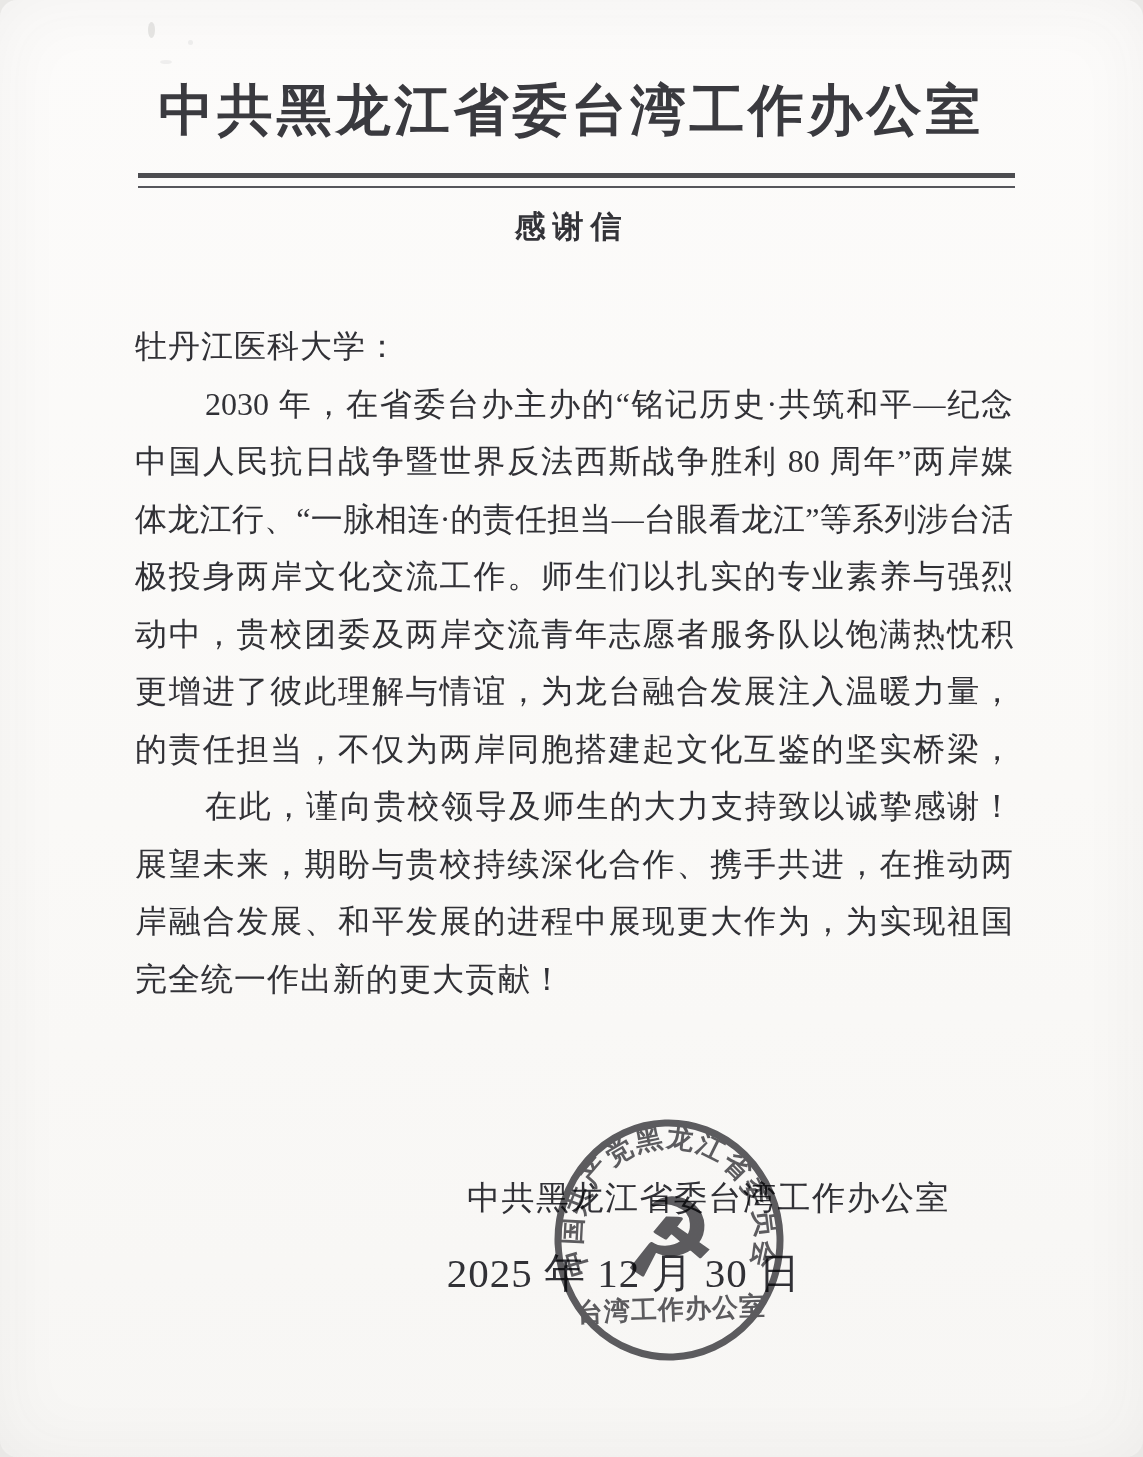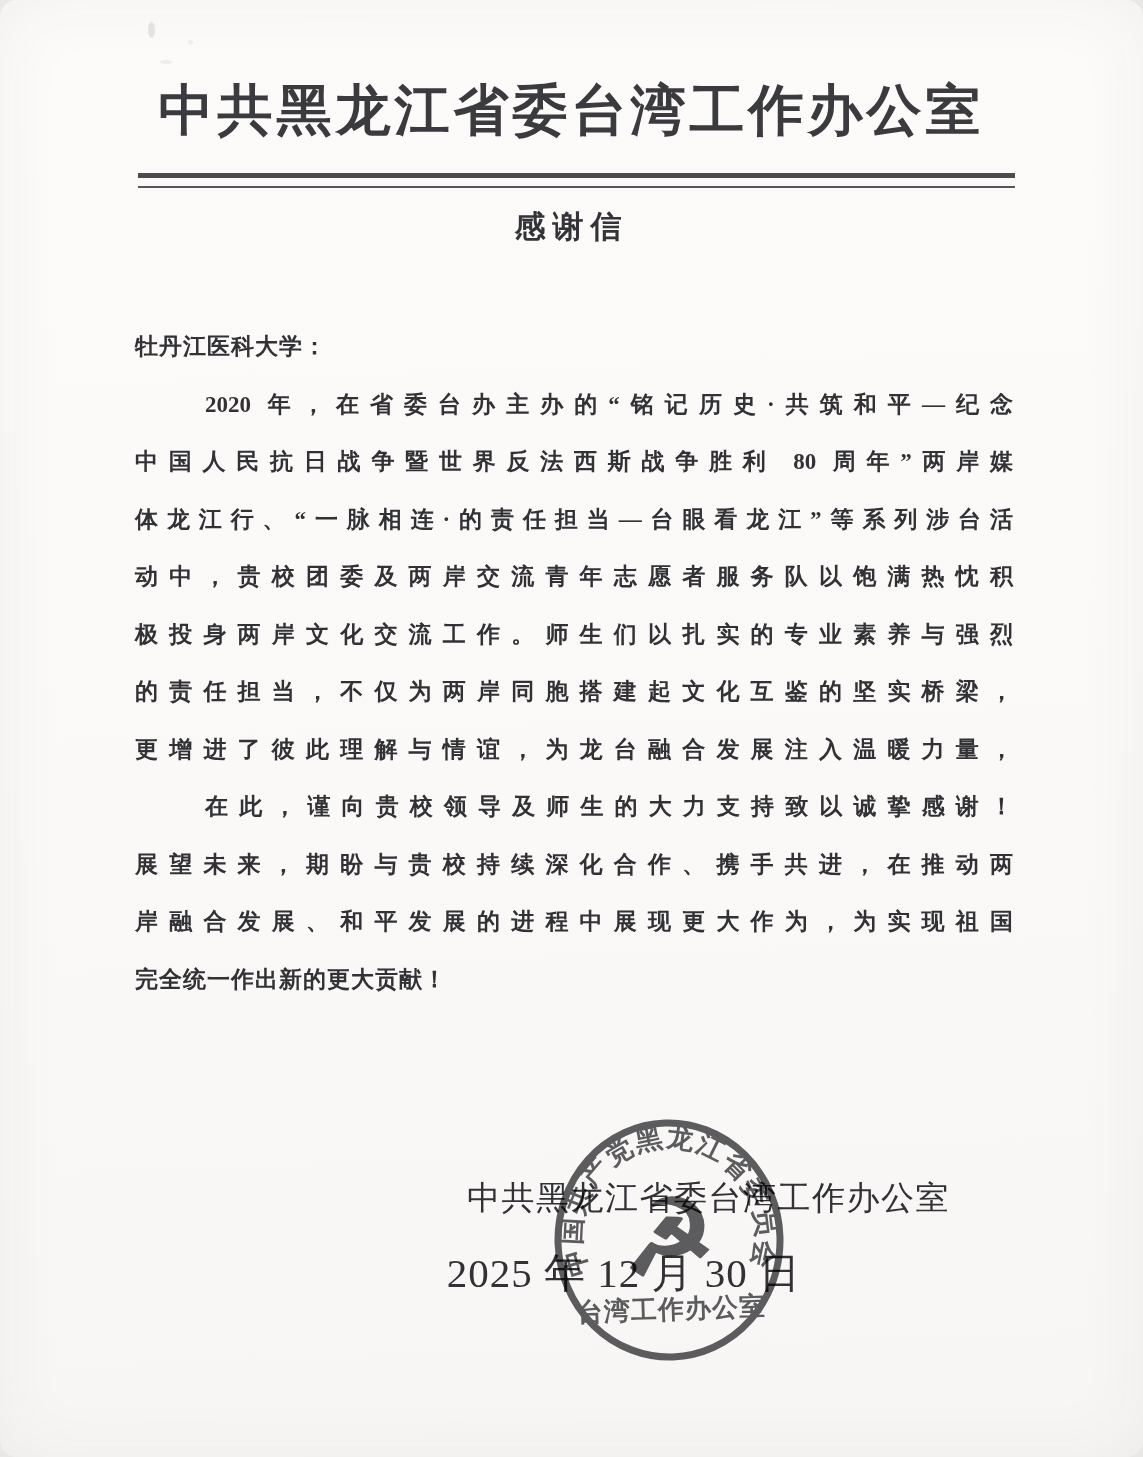--- a/index.html
+++ b/index.html
@@ -37,24 +37,23 @@
     background:#56565b;
   }
   .doc-title{
     position:absolute;left:0;top:206px;width:100%;
     text-align:center;
     font-size:31px;font-weight:700;letter-spacing:7px;
     color:#333338;
   }
   .body-text{
     position:absolute;left:135px;top:318px;width:878px;
-    font-size:23px;line-height:57.5px;
+    font-size:32px;line-height:57.5px;
     letter-spacing:1px;
     color:#313136;
-    font-weight:bold;
   }
   .line{height:57.5px;white-space:nowrap;}
   .line.full{white-space:normal;text-align:justify;text-align-last:justify;letter-spacing:0;}
   .line.indent{text-indent:70px;}
 
   .sig-org{
     position:absolute;top:1176px;right:193px;
     font-size:33px;letter-spacing:1.5px;color:#313136;white-space:nowrap;
   }
   .sig-date{
@@ -79,27 +78,27 @@
 
   <div class="letterhead">中共黑龙江省委台湾工作办公室</div>
 
   <div class="rule-thick"></div>
   <div class="rule-thin"></div>
 
   <div class="doc-title">感谢信</div>
 
   <div class="body-text">
     <div class="line">牡丹江医科大学：</div>
-    <div class="line full indent">2020 年，在省委台办主办的“铭记历史·共筑和平—纪念</div>
+    <div class="line full indent">2030 年，在省委台办主办的“铭记历史·共筑和平—纪念</div>
     <div class="line full">中国人民抗日战争暨世界反法西斯战争胜利 80 周年”两岸媒</div>
     <div class="line full">体龙江行、“一脉相连·的责任担当—台眼看龙江”等系列涉台活</div>
+    <div class="line full">极投身两岸文化交流工作。师生们以扎实的专业素养与强烈</div>
     <div class="line full">动中，贵校团委及两岸交流青年志愿者服务队以饱满热忱积</div>
-    <div class="line full">极投身两岸文化交流工作。师生们以扎实的专业素养与强烈</div>
+    <div class="line full">更增进了彼此理解与情谊，为龙台融合发展注入温暖力量，</div>
     <div class="line full">的责任担当，不仅为两岸同胞搭建起文化互鉴的坚实桥梁，</div>
-    <div class="line full">更增进了彼此理解与情谊，为龙台融合发展注入温暖力量，</div>
     <div class="line full indent">在此，谨向贵校领导及师生的大力支持致以诚挚感谢！</div>
     <div class="line full">展望未来，期盼与贵校持续深化合作、携手共进，在推动两</div>
     <div class="line full">岸融合发展、和平发展的进程中展现更大作为，为实现祖国</div>
     <div class="line">完全统一作出新的更大贡献！</div>
   </div>
 
   <div class="sig-org">中共黑龙江省委台湾工作办公室</div>
   <div class="sig-date">2025 年 12 月 30 日</div>
 
   <svg class="seal" viewBox="0 0 242 248">

